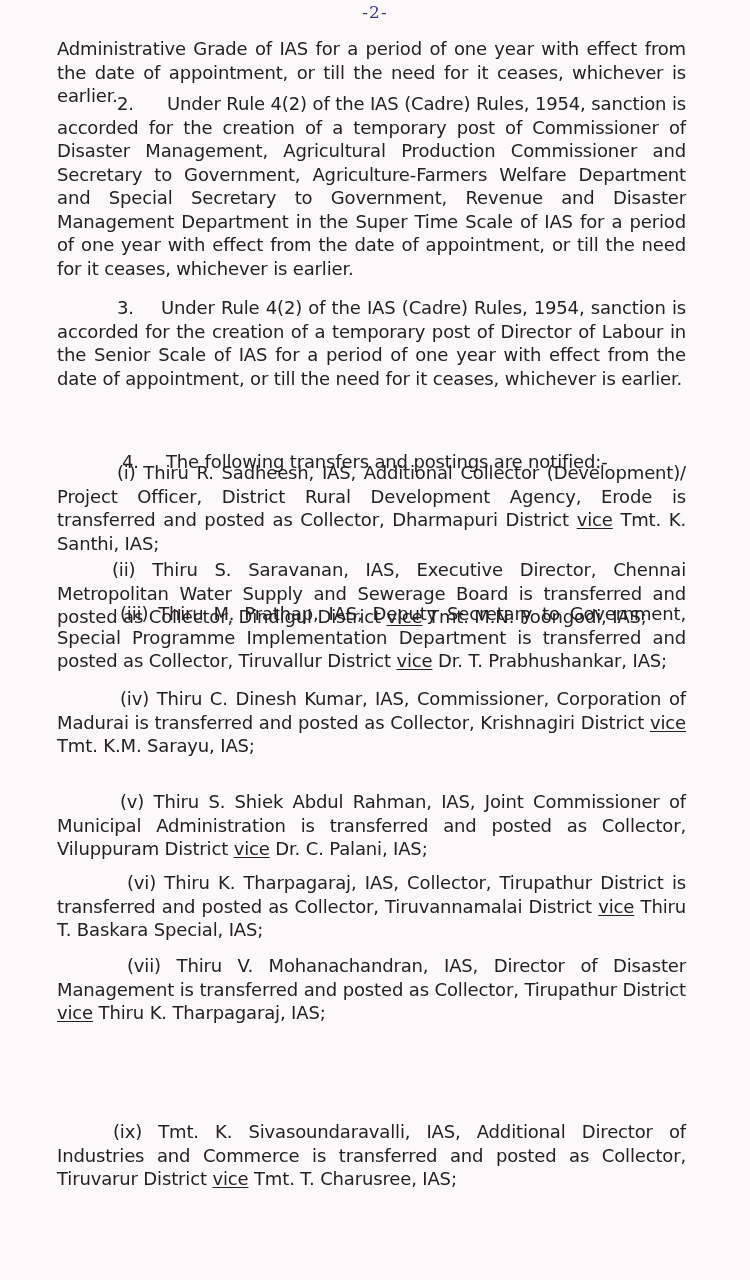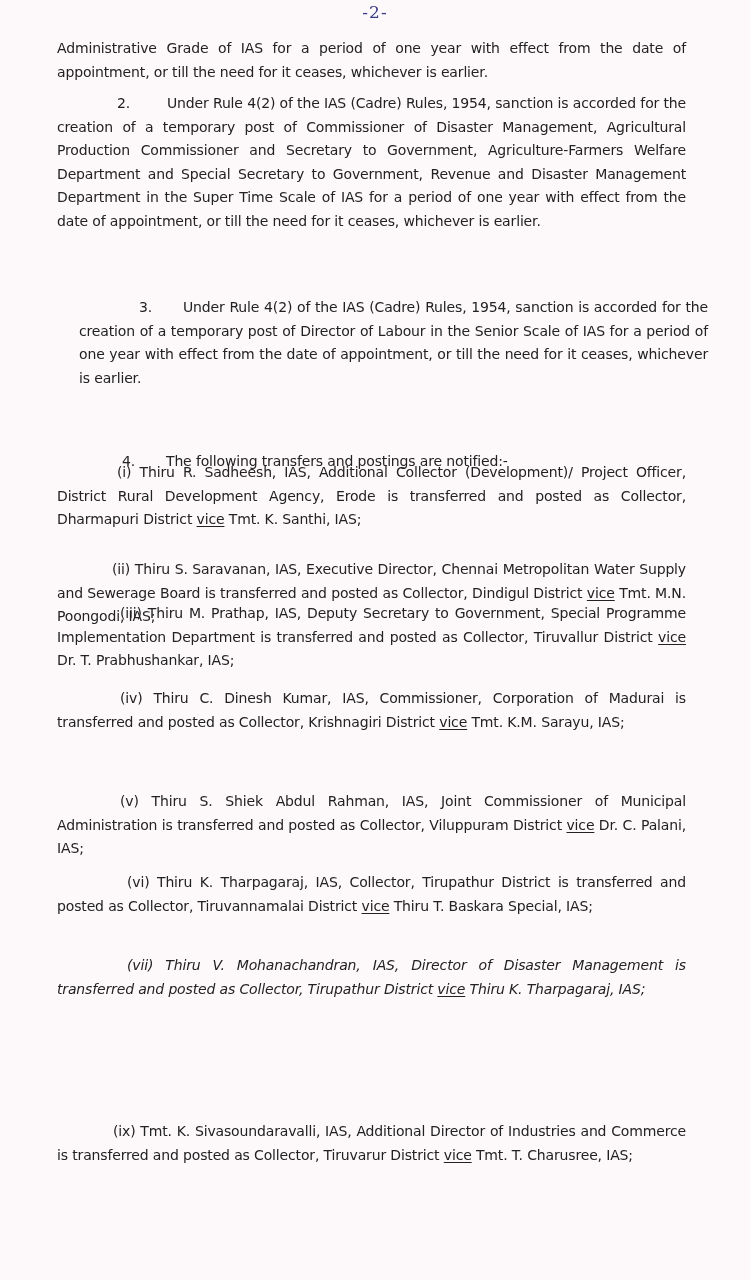--- a/index.html
+++ b/index.html
@@ -10,42 +10,42 @@
     color: #222222;
   }
   .page { position: relative; width: 750px; height: 1280px; }
   .page-number {
     position: absolute; top: 2px; left: 0; width: 750px; text-align: center;
     font-family: "DejaVu Serif", serif; font-size: 17px; color: #3a3a8a;
     letter-spacing: 1px;
   }
   .para {
     position: absolute; left: 57px; width: 629px;
-    font-size: 14px; line-height: 23.5px; text-align: justify;
+    font-size: 18px; line-height: 23.5px; text-align: justify;
     letter-spacing: -0.15px; word-spacing: 0px;
   }
   .ind-num { display: inline-block; }
   u { text-decoration: underline; text-underline-offset: 2px; }
 </style>
 </head>
 <body>
 
 <div class="page">
 
   <div class="page-number">-2-</div>
 
   <div class="para" style="top:37px;">
     <span>Administrative Grade of IAS for a period of one year with effect from the date of appointment, or till the need for it ceases, whichever is earlier.</span>
   </div>
 
   <div class="para" style="top:92px; text-indent:60px;">
     <span class="ind-num" style="width:50px;text-indent:0">2.</span><span>Under Rule 4(2) of the IAS (Cadre) Rules, 1954, sanction is accorded for the creation of a temporary post of  Commissioner of Disaster Management, Agricultural Production Commissioner and Secretary to Government, Agriculture-Farmers Welfare Department and Special Secretary to Government, Revenue and Disaster Management Department in the Super Time Scale of IAS for a period of one year with effect from the date of appointment, or till the need for it ceases, whichever is earlier.</span>
   </div>
 
-  <div class="para" style="top:296px; text-indent:60px;margin-left:22px;">
+  <div class="para" style="top:296px; text-indent:60px;">
     <span class="ind-num" style="width:44px;text-indent:0">3.</span><span>Under Rule 4(2) of the IAS (Cadre) Rules, 1954, sanction is accorded for the creation of a temporary post of Director of Labour in the Senior Scale of IAS for a period of one year with effect from the date of appointment, or till the need for it ceases, whichever is earlier.</span>
   </div>
 
   <div class="para" style="top:421px; text-indent:65px;margin-top:29px;">
     <span class="ind-num" style="width:44px;text-indent:0">4.</span><span>The following transfers and postings are notified:-</span>
   </div>
 
   <div class="para" style="top:461px; text-indent:60px;">
     <span>(i)</span> <span>Thiru R. Sadheesh, IAS, Additional Collector (Development)/ Project Officer, District Rural Development Agency, Erode is transferred and posted as Collector, Dharmapuri District</span> <u>vice</u> <span>Tmt. K. Santhi, IAS;</span>
   </div>
@@ -63,21 +63,21 @@
   </div>
 
   <div class="para" style="top:777px; text-indent:63px;margin-top:13px;">
     <span>(v)</span> <span>Thiru S. Shiek Abdul Rahman, IAS, Joint Commissioner of Municipal Administration is transferred and posted as Collector, Viluppuram District</span> <u>vice</u> <span>Dr. C. Palani, IAS;</span>
   </div>
 
   <div class="para" style="top:871px; text-indent:70px;">
     <span>(vi)</span> <span>Thiru K. Tharpagaraj, IAS, Collector, Tirupathur District is transferred and posted as Collector, Tiruvannamalai District</span> <u>vice</u> <span>Thiru T. Baskara Special, IAS;</span>
   </div>
 
-  <div class="para" style="top:954px; text-indent:70px;font-style:italic;">
+  <div class="para" style="top:954px; text-indent:70px;">
     <span>(vii)</span> <span>Thiru V. Mohanachandran, IAS, Director of Disaster Management is transferred and posted as Collector, Tirupathur District</span> <u>vice</u> <span>Thiru K. Tharpagaraj, IAS;</span>
   </div>
 
 
   <div class="para" style="top:1120px; text-indent:56px;">
     <span>(ix)</span> <span>Tmt. K. Sivasoundaravalli, IAS, Additional Director of Industries and Commerce is transferred and posted as Collector, Tiruvarur District</span> <u>vice</u> <span>Tmt. T. Charusree, IAS;</span>
   </div>
 
 </div>
 

